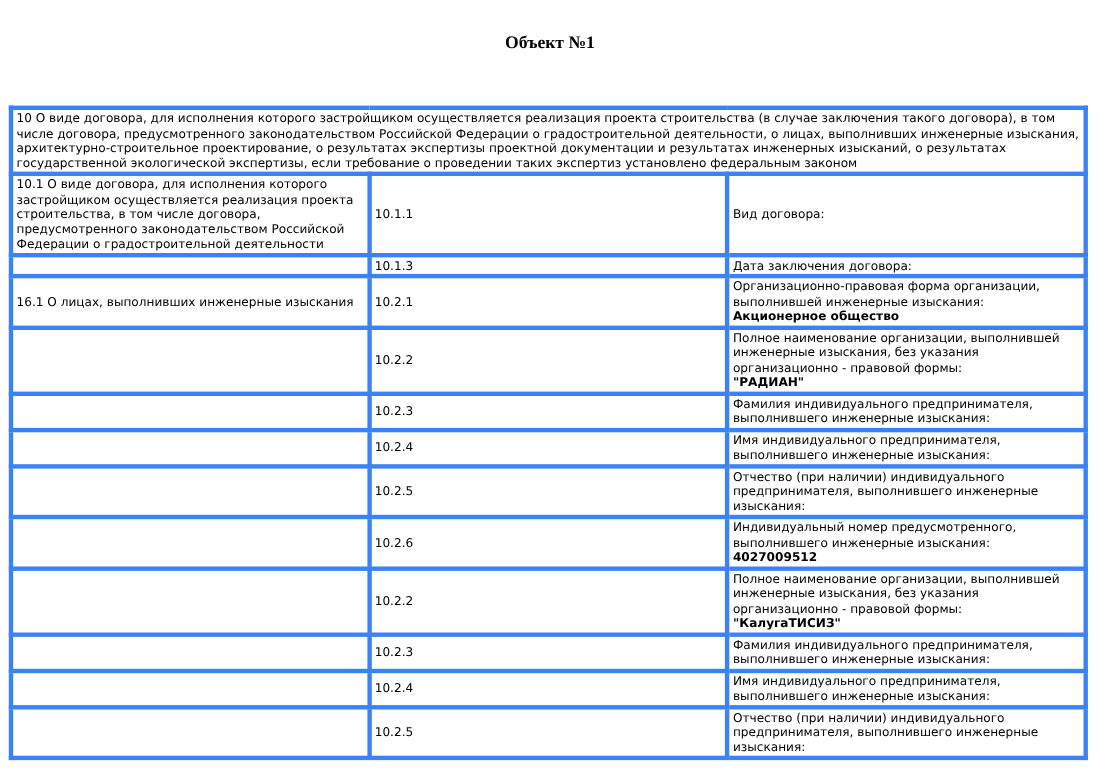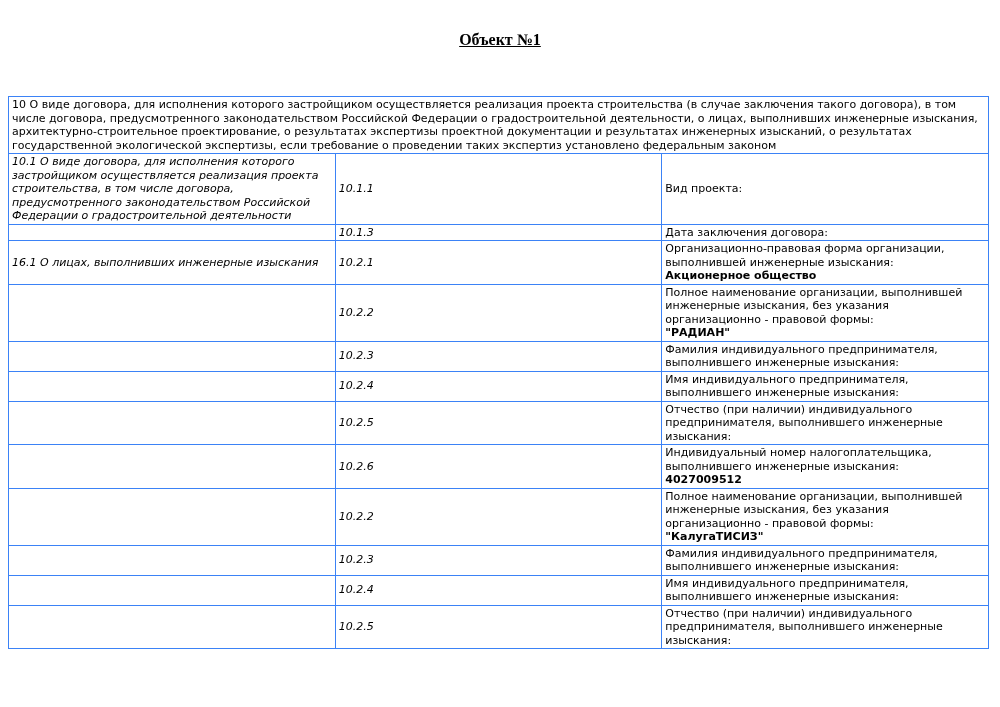--- a/index.html
+++ b/index.html
@@ -13,69 +13,66 @@
     font-family: "DejaVu Sans", sans-serif;
     color: #000000;
   }
   .page-title {
     margin: 30px 0 0 0;
     text-align: center;
     font-family: "Liberation Serif", serif;
     font-weight: bold;
     font-size: 16px;
     line-height: 19px;
-    text-decoration: underline;
   }
   table.decl {
     border-collapse: collapse;
     table-layout: fixed;
     width: 981px;
     margin: 47px 0 0 8px;
   }
   table.decl td {
-    border: 1px solid #3b82f6;
+    border: 4px solid #3b82f6;
     font-size: 11px;
     line-height: 13.5px;
     padding: 1px 3px;
     vertical-align: middle;
     overflow-wrap: break-word;
     word-wrap: break-word;
   }
   td.header-cell {
     vertical-align: top;
   }
   td.c1 {
     width: 247px;
     vertical-align: top;
-    font-style: italic;
   }
   td.c2 {
     width: 66px;
-    font-style: italic;
   }
   td.c3 {}
   .field-value {
     font-weight: bold;
   }
 </style>
 </head>
 <body>
 
 <div class="page-title">Объект №1</div>
 
 <table class="decl">
   <tbody>
     <tr>
       <td class="header-cell" colspan="3">10 О виде договора, для исполнения которого застройщиком осуществляется реализация проекта строительства (в случае заключения такого договора), в том числе договора, предусмотренного законодательством Российской Федерации о градостроительной деятельности, о лицах, выполнивших инженерные изыскания, архитектурно-строительное проектирование, о результатах экспертизы проектной документации и результатах инженерных изысканий, о результатах государственной экологической экспертизы, если требование о проведении таких экспертиз установлено федеральным законом</td>
     </tr>
   <tr>
     <td class="c1">10.1 О виде договора, для исполнения которого застройщиком осуществляется реализация проекта строительства, в том числе договора, предусмотренного законодательством Российской Федерации о градостроительной деятельности</td>
     <td class="c2">10.1.1</td>
     <td class="c3">
-      <div>Вид проекта:</div>
+      <div>Вид договора:</div>
       <div class="field-value"></div>
     </td>
   </tr>
       <tr>
     <td class="c1"></td>
     <td class="c2">10.1.3</td>
     <td class="c3">
       <div>Дата заключения договора:</div>
       <div class="field-value"></div>
     </td>
@@ -117,21 +114,21 @@
     <td class="c2">10.2.5</td>
     <td class="c3">
       <div>Отчество (при наличии) индивидуального предпринимателя, выполнившего инженерные изыскания:</div>
       <div class="field-value"></div>
     </td>
   </tr>
       <tr>
     <td class="c1"></td>
     <td class="c2">10.2.6</td>
     <td class="c3">
-      <div>Индивидуальный номер налогоплательщика, выполнившего инженерные изыскания:</div>
+      <div>Индивидуальный номер предусмотренного, выполнившего инженерные изыскания:</div>
       <div class="field-value">4027009512</div>
     </td>
   </tr>
       <tr>
     <td class="c1"></td>
     <td class="c2">10.2.2</td>
     <td class="c3">
       <div>Полное наименование организации, выполнившей инженерные изыскания, без указания организационно - правовой формы:</div>
       <div class="field-value">"КалугаТИСИЗ"</div>
     </td>

